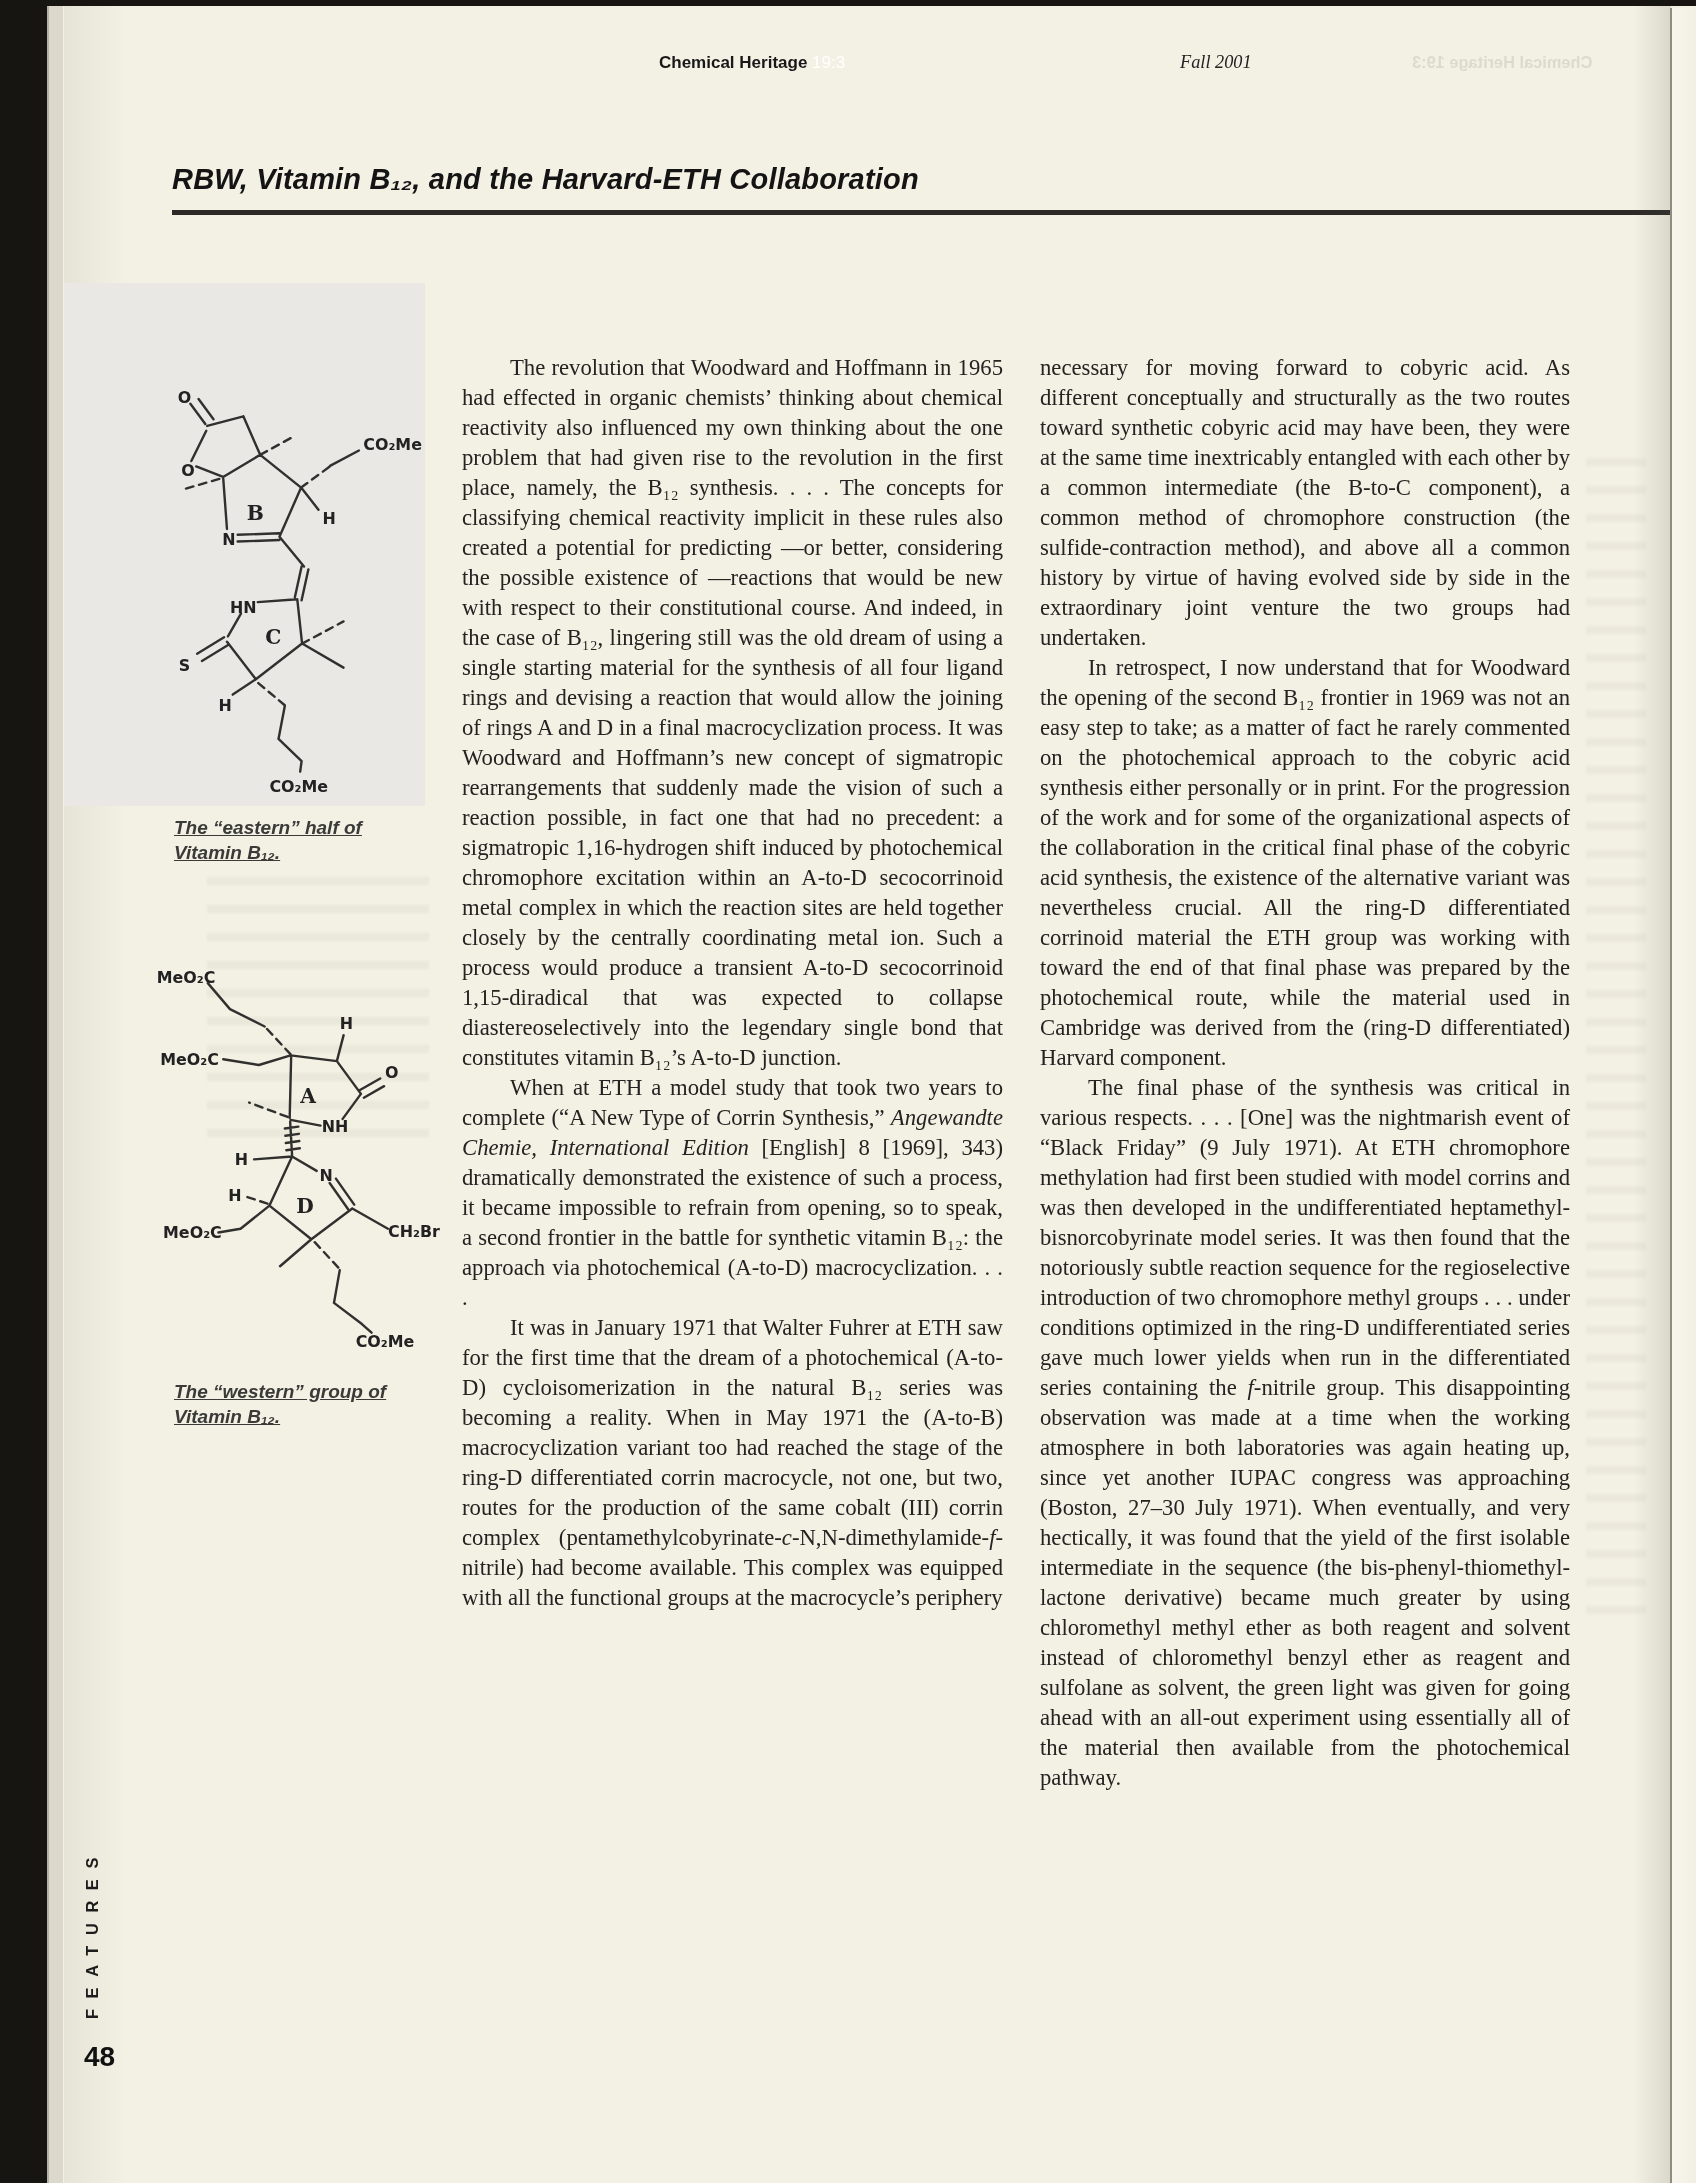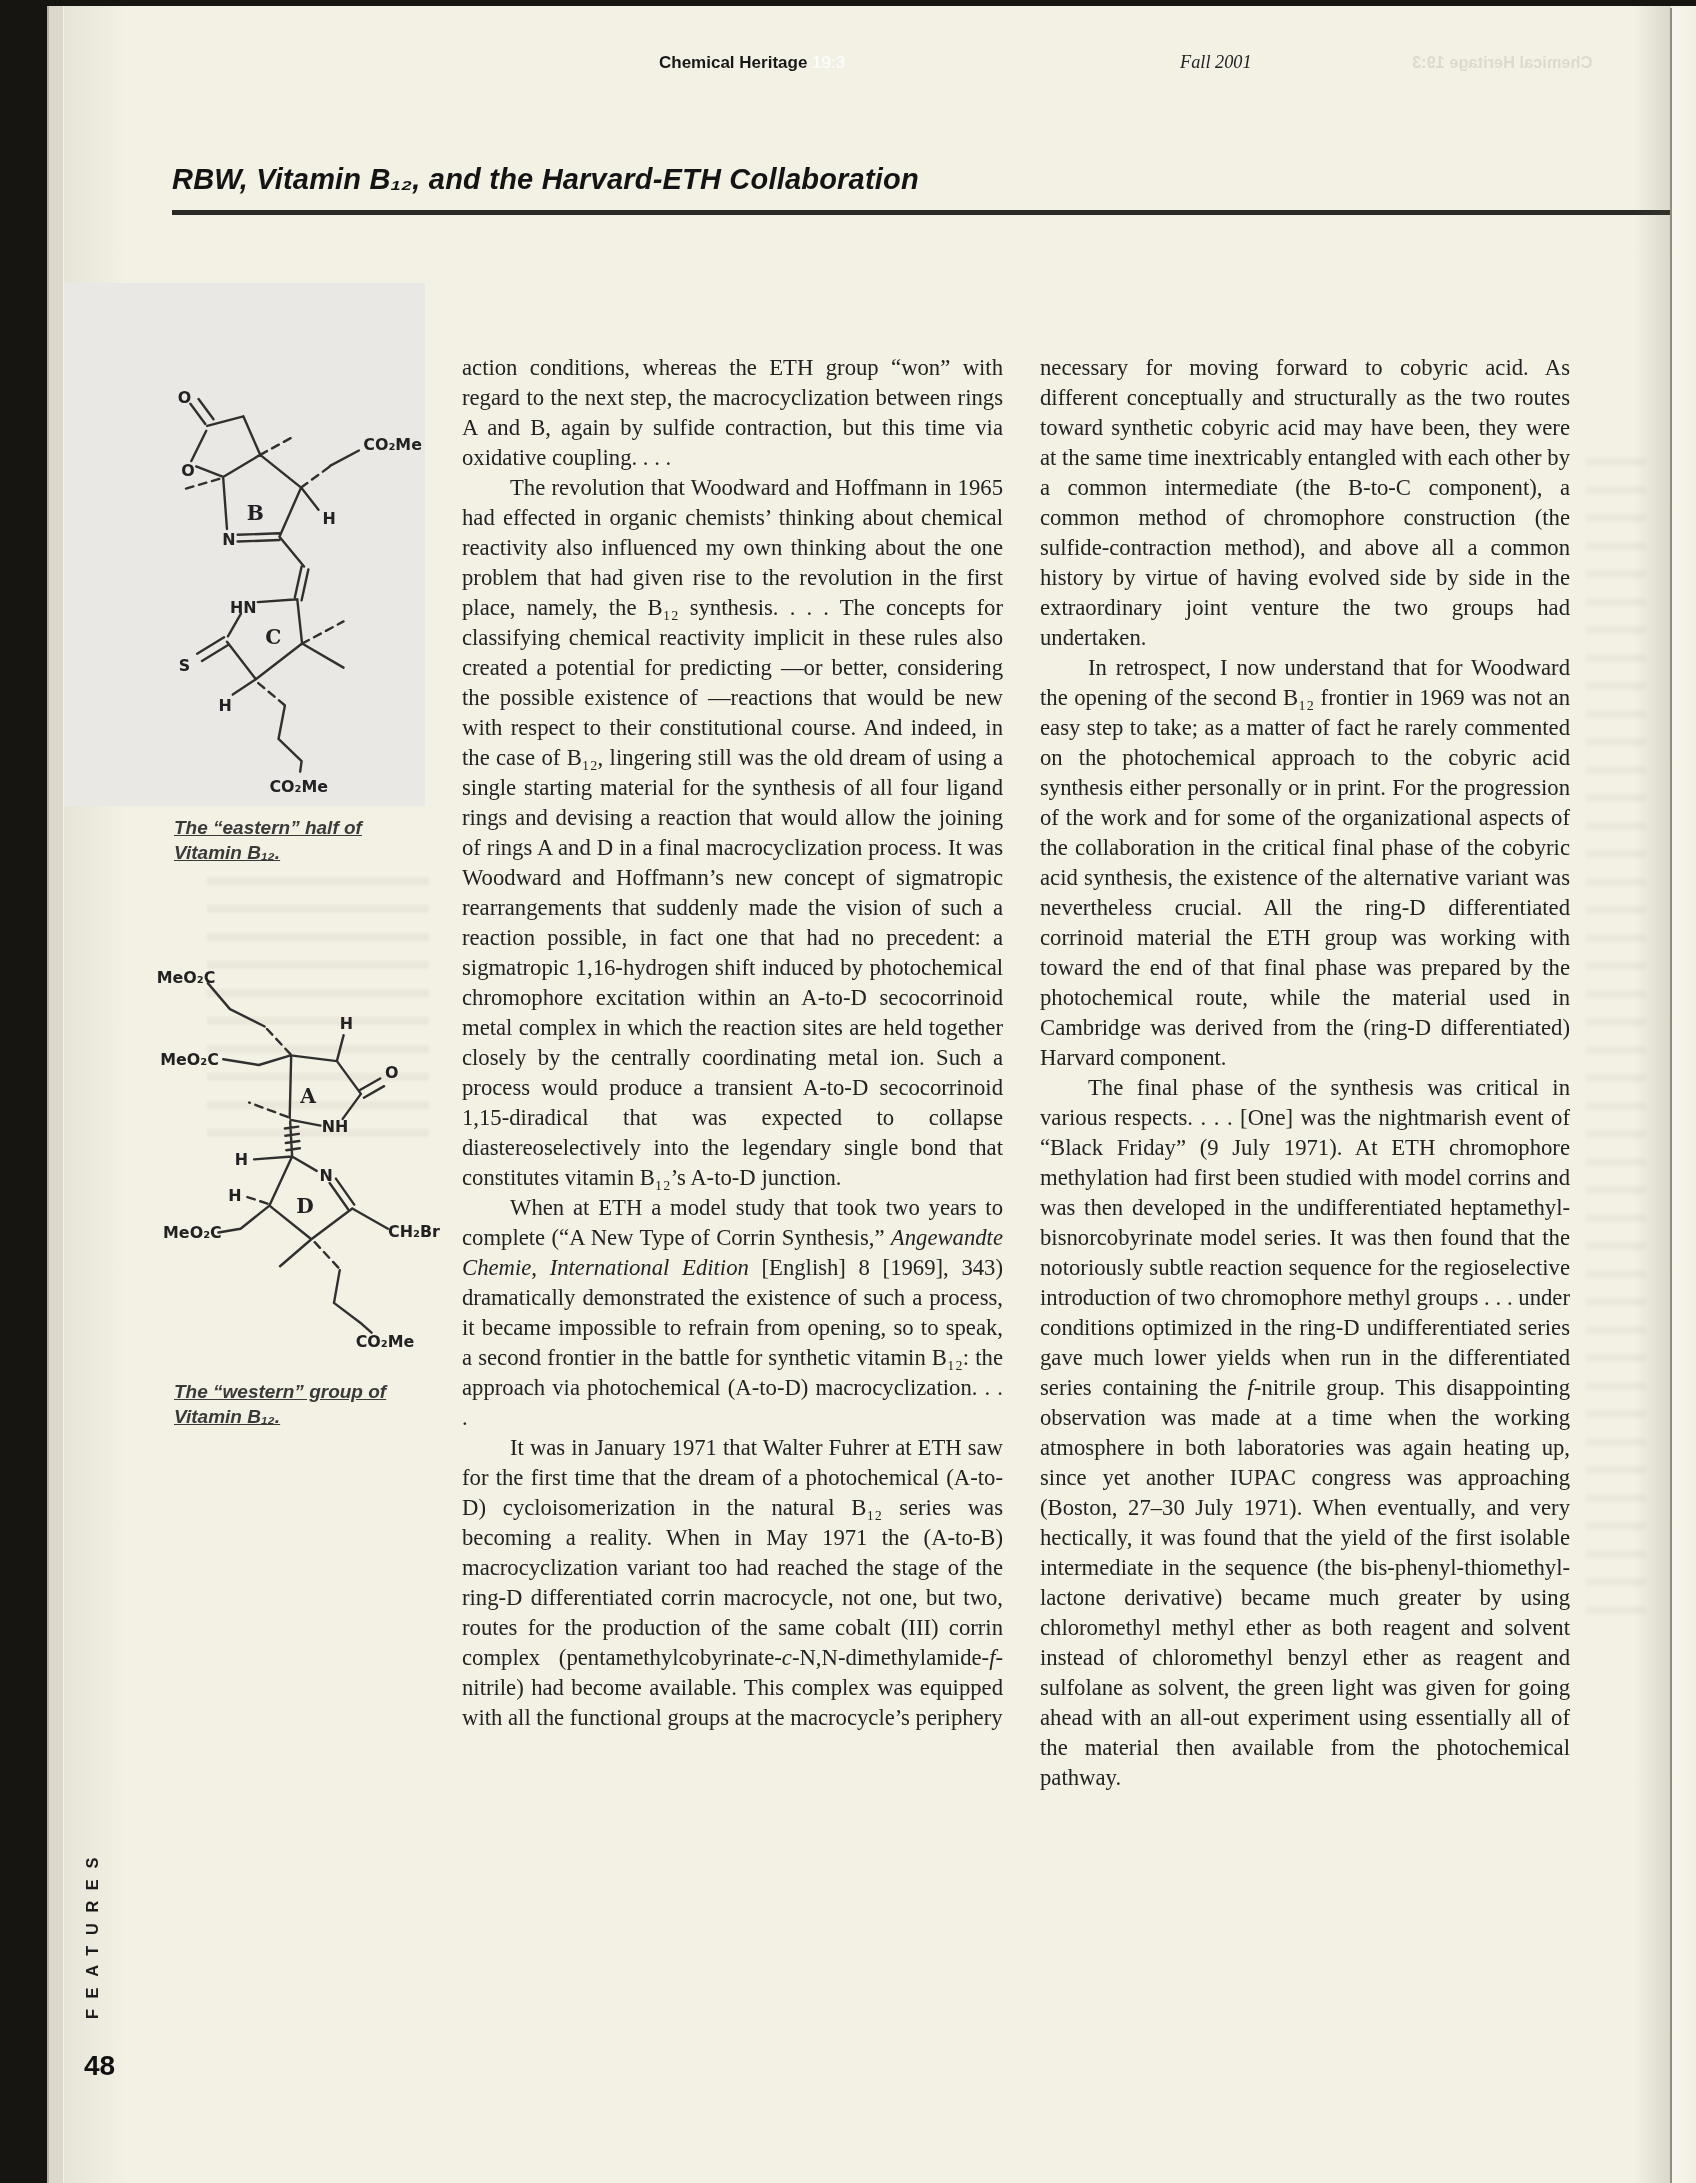--- a/index.html
+++ b/index.html
@@ -35,21 +35,21 @@
   
   .col{font-size:22.7px;line-height:30px;color:#232321;}
   #col1{left:462px;top:353px;width:541px;}
   #col2{left:1040px;top:353px;width:530px;}
   .para{margin:0;text-align:justify;}
   .para.ind{text-indent:48px;}
   .it{font-style:italic;}
   
   #features{left:83px;top:1830px;height:189px;font-family:"Liberation Sans",sans-serif;font-weight:bold;
             font-size:16.4px;letter-spacing:10.6px;color:#1c1c1c;writing-mode:vertical-rl;transform:rotate(180deg);}
-  #page-number{left:84px;top:2041px;font-family:"Liberation Sans",sans-serif;font-weight:bold;font-size:28px;color:#111;margin-top:9px;}
+  #page-number{left:84px;top:2041px;font-family:"Liberation Sans",sans-serif;font-weight:bold;font-size:28px;color:#111;}
   
   .ghostlines{background:repeating-linear-gradient(to bottom,rgba(125,118,100,.13) 0 7.7px,rgba(125,118,100,0) 7.7px 28px);
               filter:blur(1px);}
   #ghost-fig2{left:207px;top:877px;width:222px;height:270px;opacity:.55;}
   #ghost-margin{left:1586px;top:458px;width:60px;height:1157px;opacity:.45;}
 </style>
 </head>
 <body>
 
 <div class="abs" id="page"></div>
@@ -148,21 +148,20 @@
   <text class="lab" x="558" y="630">CH₂Br</text>
   <text class="lab" x="498" y="858">CO₂Me</text>
 </svg>
 
 <div class="abs caption" style="left:174px;top:1379px;width:270px;">
   <div>The “western” group of</div>
   <div>Vitamin B₁₂.</div>
 </div>
 
 <div class="abs col" id="col1">
-    <p class="para"><span>action conditions, whereas the ETH group “won” with regard to the next step, the macrocyclization between rings A and B, again by sulfide contraction, but this time via oxidative coupling. . . .</span></p>
     <p class="para ind"><span>The revolution that Woodward and Hoffmann in 1965 had effected in organic chemists’ thinking about chemical reactivity also influenced my own thinking about the one problem that had given rise to the revolution in the first place, namely, the B₁₂ synthesis. . . . The concepts for classifying chemical reactivity implicit in these rules also created a potential for predicting —or better, considering the possible existence of —reactions that would be new with respect to their constitutional course. And indeed, in the case of B₁₂, lingering still was the old dream of using a single starting material for the synthesis of all four ligand rings and devising a reaction that would allow the joining of rings A and D in a final macrocyclization process. It was Woodward and Hoffmann’s new concept of sigmatropic rearrangements that suddenly made the vision of such a reaction possible, in fact one that had no precedent: a sigmatropic 1,16-hydrogen shift induced by photochemical chromophore excitation within an A-to-D secocorrinoid metal complex in which the reaction sites are held together closely by the centrally coordinating metal ion. Such a process would produce a transient A-to-D secocorrinoid 1,15-diradical that was expected to collapse diastereoselectively into the legendary single bond that constitutes vitamin B₁₂’s A-to-D junction.</span></p>
     <p class="para ind"><span>When at ETH a model study that took two years to complete (“A New Type of Corrin Synthesis,” </span><span class="it">Angewandte Chemie, International Edition</span><span> [English] 8 [1969], 343) dramatically demonstrated the existence of such a process, it became impossible to refrain from opening, so to speak, a second frontier in the battle for synthetic vitamin B₁₂: the approach via photochemical (A-to-D) macrocyclization. . . .</span></p>
     <p class="para ind"><span>It was in January 1971 that Walter Fuhrer at ETH saw for the first time that the dream of a photochemical (A-to-D) cycloisomerization in the natural B₁₂ series was becoming a reality. When in May 1971 the (A-to-B) macrocyclization variant too had reached the stage of the ring-D differentiated corrin macrocycle, not one, but two, routes for the production of the same cobalt (III) corrin complex (pentamethylcobyrinate-</span><span class="it">c</span><span>-N,N-dimethylamide-</span><span class="it">f</span><span>-nitrile) had become available. This complex was equipped with all the functional groups at the macrocycle’s periphery</span></p>
   </div>
 <div class="abs col" id="col2">
     <p class="para"><span>necessary for moving forward to cobyric acid. As different conceptually and structurally as the two routes toward synthetic cobyric acid may have been, they were at the same time inextricably entangled with each other by a common intermediate (the B-to-C component), a common method of chromophore construction (the sulfide-contraction method), and above all a common history by virtue of having evolved side by side in the extraordinary joint venture the two groups had undertaken.</span></p>
     <p class="para ind"><span>In retrospect, I now understand that for Woodward the opening of the second B₁₂ frontier in 1969 was not an easy step to take; as a matter of fact he rarely commented on the photochemical approach to the cobyric acid synthesis either personally or in print. For the progression of the work and for some of the organizational aspects of the collaboration in the critical final phase of the cobyric acid synthesis, the existence of the alternative variant was nevertheless crucial. All the ring-D differentiated corrinoid material the ETH group was working with toward the end of that final phase was prepared by the photochemical route, while the material used in Cambridge was derived from the (ring-D differentiated) Harvard component.</span></p>
     <p class="para ind"><span>The final phase of the synthesis was critical in various respects. . . . [One] was the nightmarish event of “Black Friday” (9 July 1971). At ETH chromophore methylation had first been studied with model corrins and was then developed in the undifferentiated heptamethyl-bisnorcobyrinate model series. It was then found that the notoriously subtle reaction sequence for the regioselective introduction of two chromophore methyl groups . . . under conditions optimized in the ring-D undifferentiated series gave much lower yields when run in the differentiated series containing the </span><span class="it">f</span><span>-nitrile group. This disappointing observation was made at a time when the working atmosphere in both laboratories was again heating up, since yet another IUPAC congress was approaching (Boston, 27–30 July 1971). When eventually, and very hectically, it was found that the yield of the first isolable intermediate in the sequence (the bis-phenyl-thiomethyl-lactone derivative) became much greater by using chloromethyl methyl ether as both reagent and solvent instead of chloromethyl benzyl ether as reagent and sulfolane as solvent, the green light was given for going ahead with an all-out experiment using essentially all of the material then available from the photochemical pathway.</span></p>
   </div>
 

